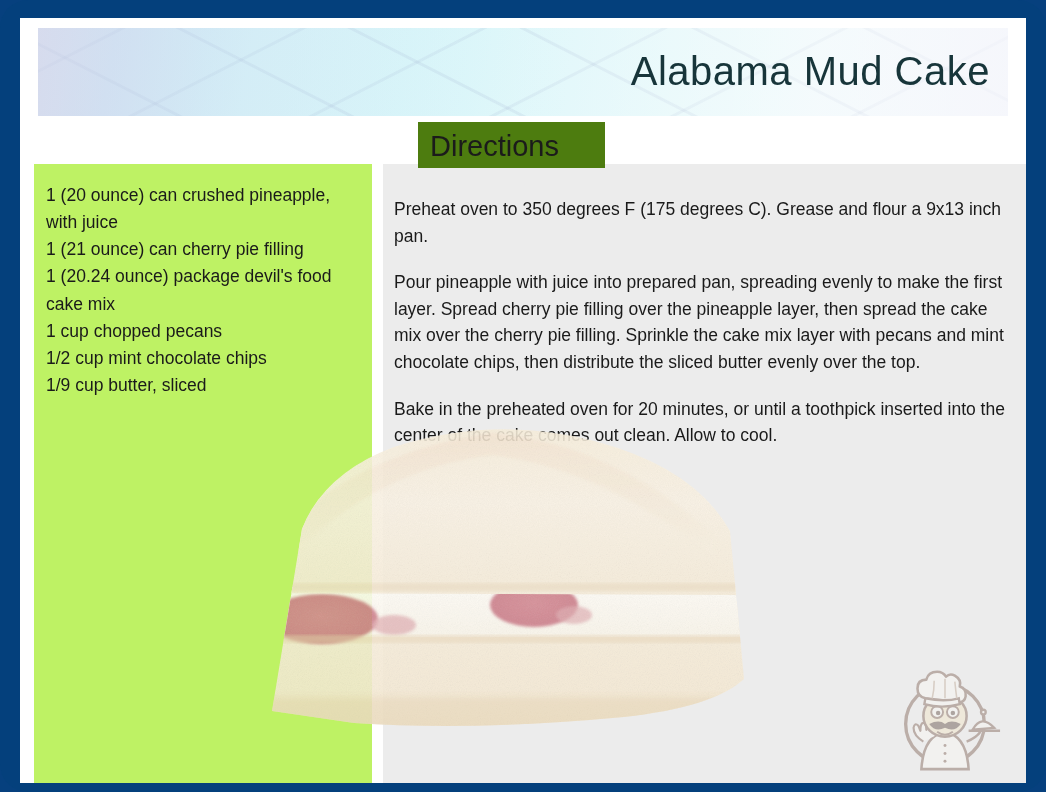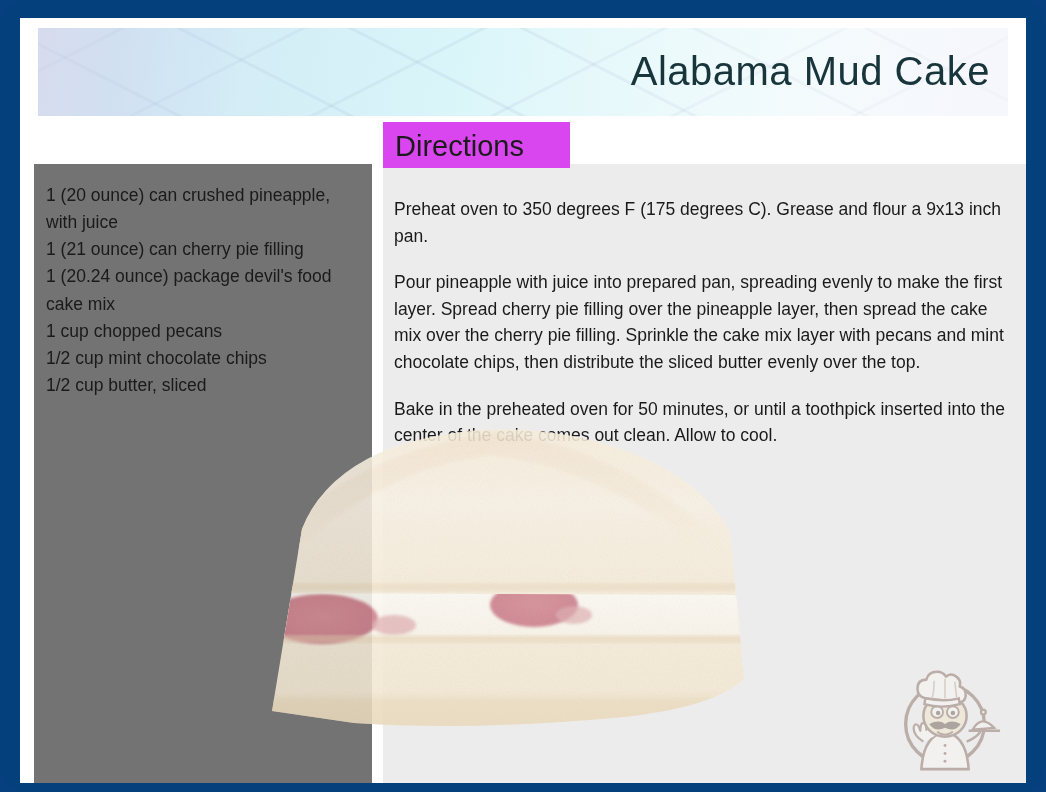--- a/index.html
+++ b/index.html
@@ -97,37 +97,37 @@
   .col { position:absolute; top:0; }
 
   .col-left  { left: 14px;  width: 338px; height: 661px; }
   .col-right { left: 363px; width: 643px; height: 661px; }
 
   .panel {
     position: absolute;
     left: 0; right: 0;
     top: 42px; bottom: 0;
   }
-  .col-left  .panel { background: #737373; }
+  .col-left  .panel { background: #bef264; }
   .col-right .panel { background: #ececec; }
 
   .tab {
     position: absolute;
     left: 0; top: 0;
     height: 46px;
     padding: 2px 46px 0 12px;
     display: flex;
     align-items: center;
     font-size: 29px;
     font-weight: 400;
     color: #1b1b1b;
     white-space: nowrap;
   }
   .col-left  .tab { background: #dcdcdc; }
-  .col-right .tab { background: #d946ef; }
+  .col-right .tab { background: #4d7c0f; margin-left: 35px; }
 
   .panel-inner {
     position: absolute;
     left: 12px; right: 14px; top: 18px;
     font-size: 17.5px;
     line-height: 1.55;
     color: #1a1a1a;
   }
   .col-right .panel-inner { left: 11px; right: 16px; top: 32px; font-size: 17.5px; line-height:1.52; }
 
@@ -174,31 +174,31 @@
     <div class="columns">
 
       <div class="col col-left">
         <div class="panel">
           <div class="panel-inner">
             <div class="ing-line">1 (20 ounce) can crushed pineapple, with juice</div>
             <div class="ing-line">1 (21 ounce) can cherry pie filling</div>
             <div class="ing-line">1 (20.24 ounce) package devil's food cake mix</div>
             <div class="ing-line">1 cup chopped pecans</div>
             <div class="ing-line">1/2 cup mint chocolate chips</div>
-            <div class="ing-line">1/2 cup butter, sliced</div>
+            <div class="ing-line">1/9 cup butter, sliced</div>
           </div>
         </div>
       </div>
 
       <div class="col col-right">
         <div class="panel">
           <div class="panel-inner">
             <p class="dir-para">Preheat oven to 350 degrees F (175 degrees C). Grease and flour a 9x13 inch pan.</p>
             <p class="dir-para">Pour pineapple with juice into prepared pan, spreading evenly to make the first layer.  Spread cherry pie filling over the pineapple layer, then spread the cake mix over the cherry pie filling.  Sprinkle the cake mix layer with pecans and mint chocolate chips, then distribute the sliced butter evenly over the top.</p>
-            <p class="dir-para">Bake in the preheated oven for 50 minutes, or until a toothpick inserted into the center of the cake comes out clean. Allow to cool.</p>
+            <p class="dir-para">Bake in the preheated oven for 20 minutes, or until a toothpick inserted into the center of the cake comes out clean. Allow to cool.</p>
           </div>
         </div>
         <div class="tab">Directions</div>
       </div>
 
     </div>
 
     <div class="cake-wrap">
       <svg viewBox="0 0 520 345" xmlns="http://www.w3.org/2000/svg">
         <defs>

